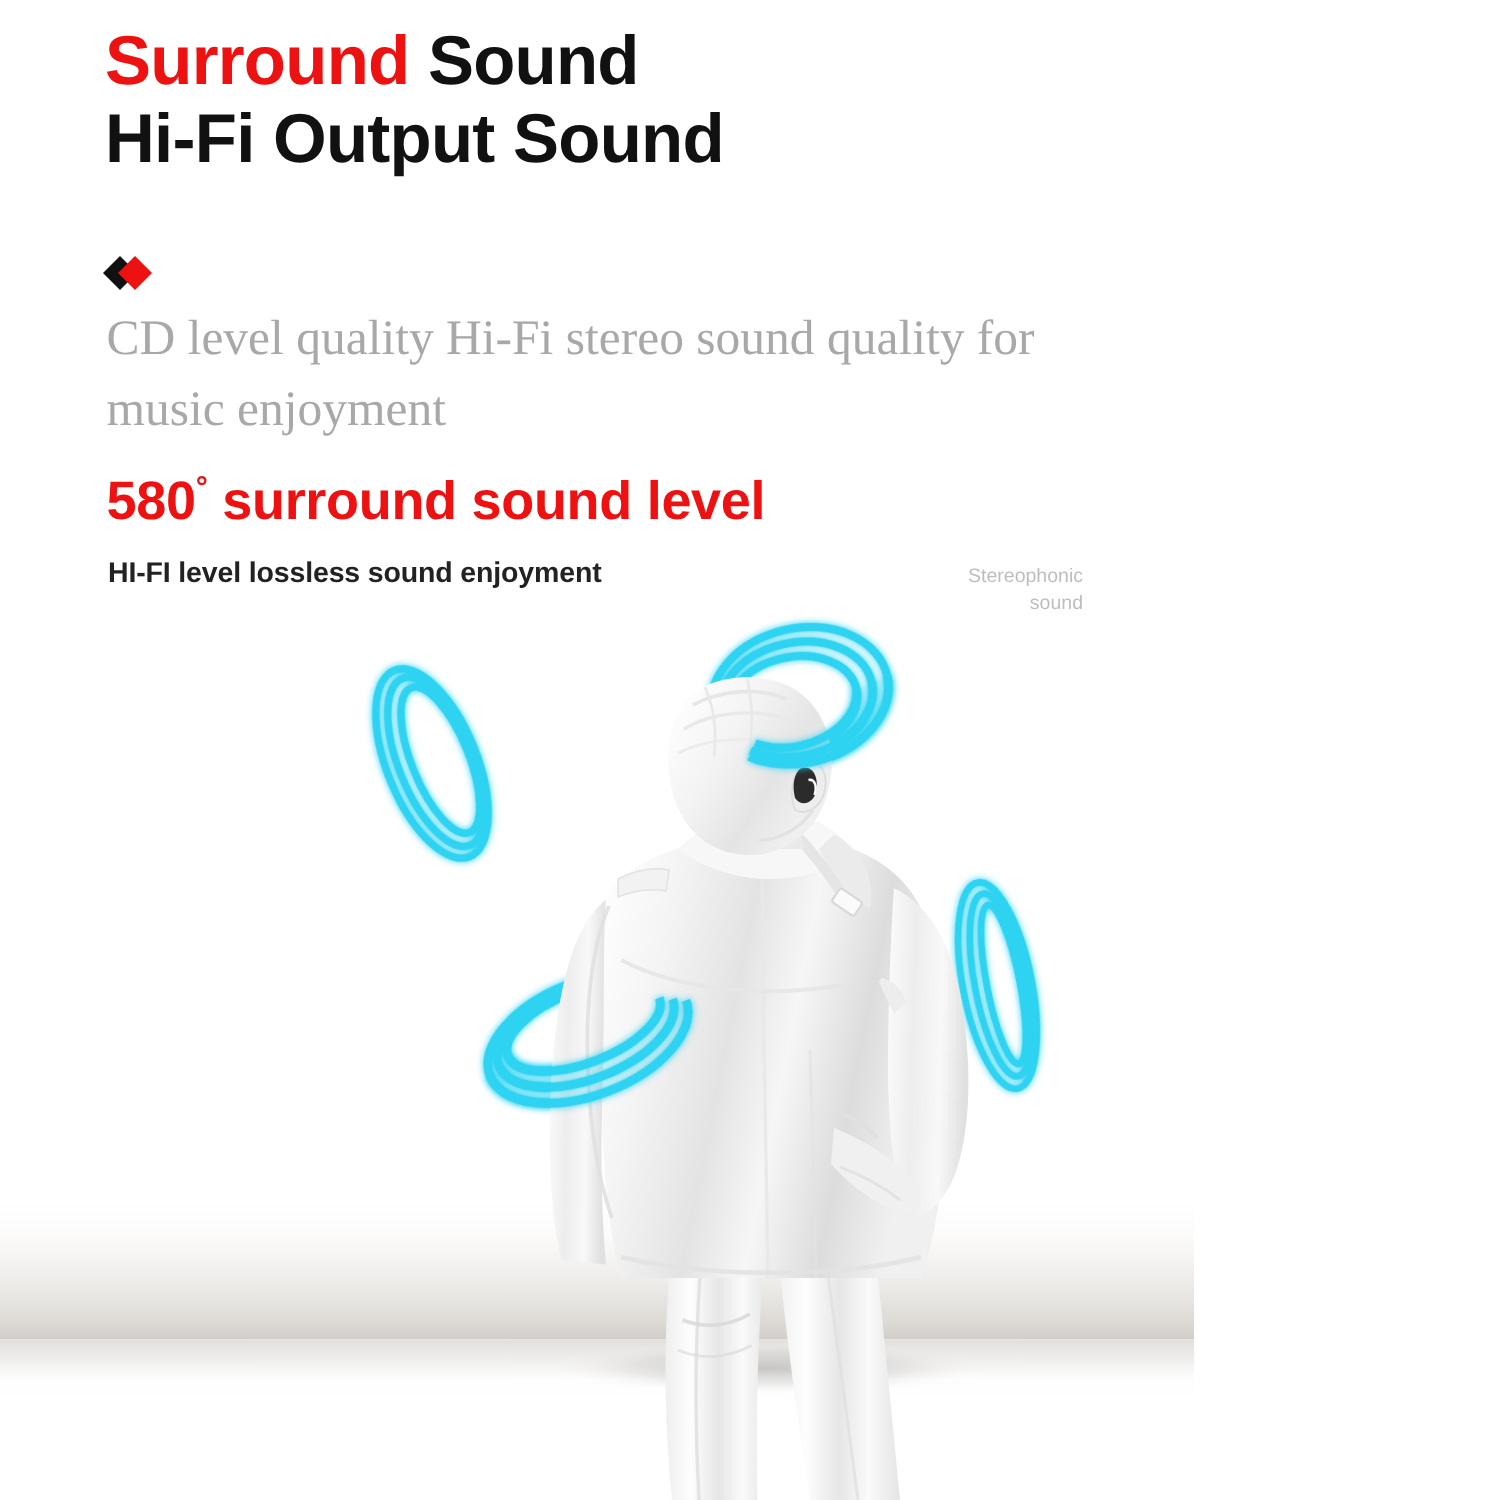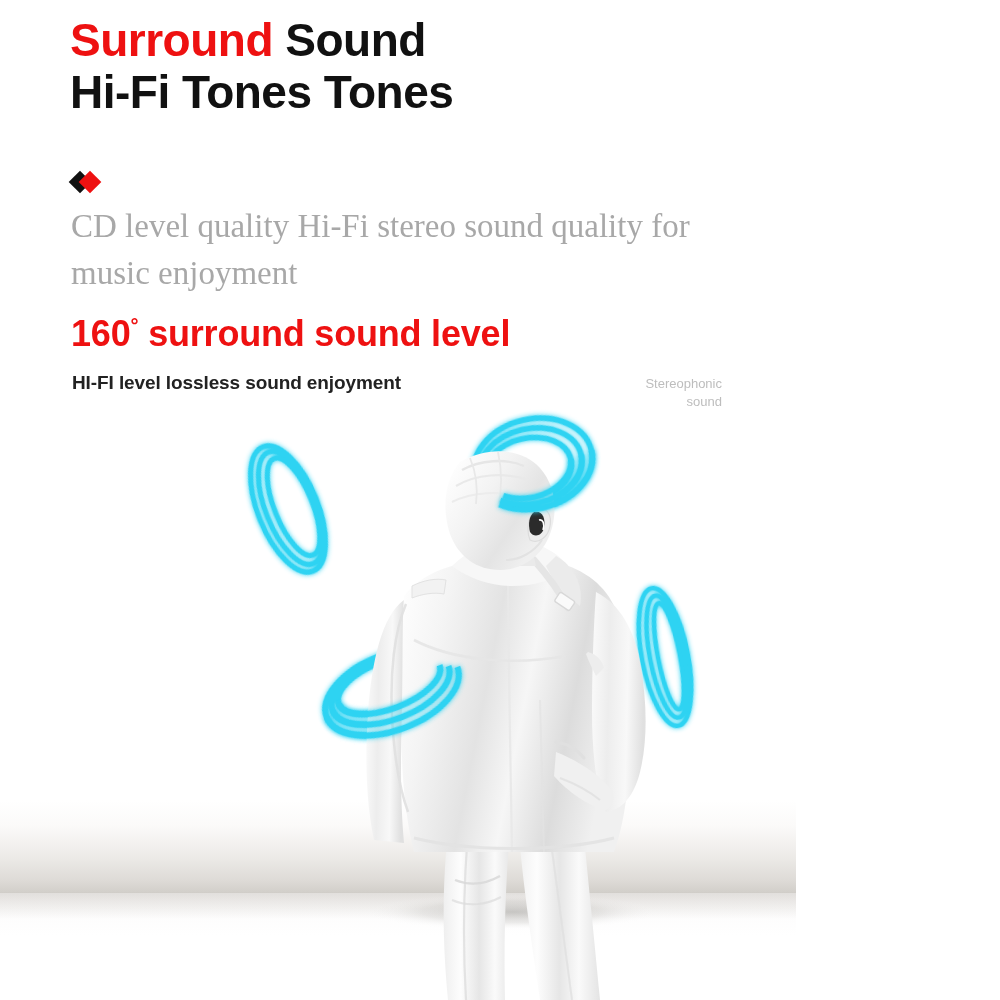--- a/index.html
+++ b/index.html
@@ -344,31 +344,31 @@
     </g>
     <g filter="url(#cyanGlow)" transform="translate(533,464) rotate(-13)">
       <path d="M 60 0 A 60 45 0 0 1 -42 32" fill="none" stroke="#2ed3f2" stroke-width="5.5"></path>
       <path d="M 49 2 A 52 38 0 0 1 -40 28" fill="none" stroke="#2ed3f2" stroke-width="5.5"></path>
       <path d="M 38 4 A 44 31 0 0 1 -36 24" fill="none" stroke="#2ed3f2" stroke-width="5.5"></path>
     </g>
   </svg>
 
   <div class="headline">
     <span class="accent">Surround</span><span> Sound</span>
-    <span class="line2">Hi-Fi Tones Tones</span>
+    <span class="line2">Hi-Fi Output Sound</span>
   </div>
 
   <div class="diamond-pair">
     <span class="dm black"></span>
     <span class="dm red"></span>
   </div>
 
   <div class="subtitle">CD level quality Hi-Fi stereo sound quality for music enjoyment</div>
 
-  <div class="section-heading"><span>160</span><span class="deg">°</span><span> surround sound level</span></div>
+  <div class="section-heading"><span>580</span><span class="deg">°</span><span> surround sound level</span></div>
 
   <div class="section-sub">HI-FI level lossless sound enjoyment</div>
 
   <div class="stereo-label">
     <div>Stereophonic</div>
     <div>sound</div>
   </div>
 
   <span class="mark-diamond top-right"></span>
   <span class="mark-diamond under-label"></span>

